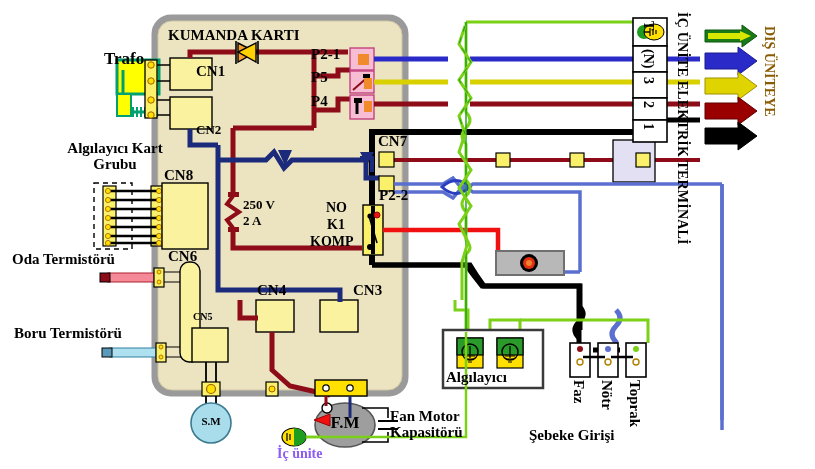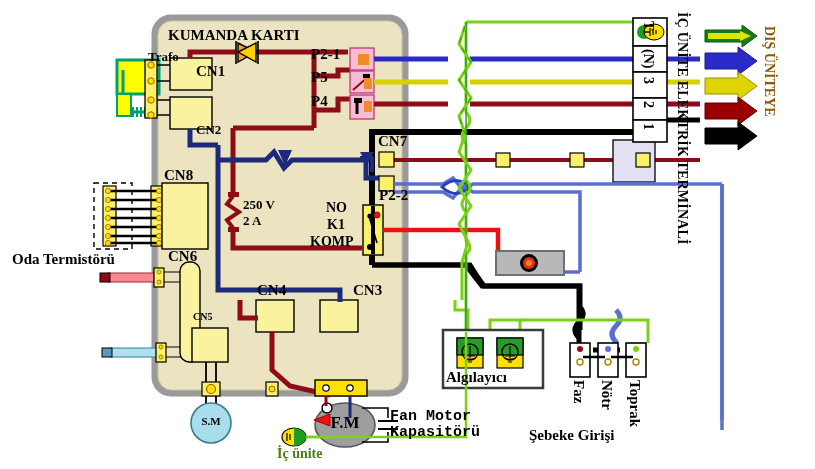--- a/index.html
+++ b/index.html
@@ -375,25 +375,28 @@
       <path d="M466,332 L466,437 L306,437" stroke="#7ad117" stroke-width="2.5" fill="none"></path>
     </g>
 
     <polygon points="314,420 330,414 330,426" fill="#f01010" stroke="#a00000" stroke-width="1"></polygon>
 
     <path d="M722,184 L722,430" fill="none" stroke="#5a6fd0" stroke-width="3.5"></path>
   </svg>
 
   <div class="lbl" style="left:168px;top:28px;font-size:15px;">KUMANDA KARTI</div>
 
-  <div class="lbl" style="left:104px;top:50px;font-size:13px;margin-left:44px;">Trafo</div>
-
+  <div class="lbl" style="left:104px;top:50px;font-size:17px;">Trafo</div>
+
+  <div class="lblc" style="left:55px;top:140px;width:120px;font-size:15px;">Algılayıcı
+Kart Grubu</div>
 
   <div class="lbl" style="left:12px;top:252px;font-size:15px;">Oda Termistörü</div>
 
+  <div class="lbl" style="left:14px;top:326px;font-size:15px;">Boru Termistörü</div>
 
 
   <div class="lbl" style="left:196px;top:64px;font-size:15px;">CN1</div>
   <div class="lbl" style="left:196px;top:103px;font-size:13px;margin-top:20px;">CN2</div>
   <div class="lbl" style="left:164px;top:168px;font-size:15px;">CN8</div>
   <div class="lbl" style="left:168px;top:249px;font-size:15px;">CN6</div>
   <div class="lbl" style="left:193px;top:312px;font-size:10px;">CN5</div>
   <div class="lbl" style="left:257px;top:283px;font-size:15px;">CN4</div>
   <div class="lbl" style="left:321px;top:283px;font-size:15px;margin-left:32px;">CN3</div>
   <div class="lbl" style="left:378px;top:134px;font-size:15px;">CN7</div>
@@ -405,22 +408,22 @@
 
   <div class="lbl" style="left:243px;top:198px;font-size:13px;">250 V</div>
   <div class="lbl" style="left:243px;top:214px;font-size:13px;">2 A</div>
 
   <div class="lbl" style="left:326px;top:201px;font-size:14px;">NO</div>
   <div class="lbl" style="left:327px;top:218px;font-size:14px;">K1</div>
   <div class="lbl" style="left:310px;top:235px;font-size:14px;">KOMP</div>
 
   <div class="lblc" style="left:196px;top:416px;width:30px;font-size:11px;">S.M</div>
   <div class="lblc" style="left:325px;top:414px;width:40px;font-size:17px;">F.M</div>
-  <div class="lbl" style="left:277px;top:447px;font-size:14px;color:#4d7c0f;">İç ünite</div>
-  <div class="lbl" style="left:390px;top:409px;font-size:15px;font-family:Liberation Mono, monospace;">Fan Motor
+  <div class="lbl" style="left:277px;top:447px;font-size:14px;color:#8b5cf6;">İç ünite</div>
+  <div class="lbl" style="left:390px;top:409px;font-size:15px;">Fan Motor
 Kapasitörü</div>
   <div class="lbl" style="left:446px;top:370px;font-size:15px;">Algılayıcı</div>
   <div class="lbl" style="left:529px;top:428px;font-size:15px;">Şebeke Girişi</div>
 
   <div class="lbl rot90" style="left:586px;top:380px;font-size:15px;">Faz</div>
   <div class="lbl rot90" style="left:614px;top:380px;font-size:15px;">Nötr</div>
   <div class="lbl rot90" style="left:642px;top:380px;font-size:15px;">Toprak</div>
 
   <div class="lbl rot90" style="left:689px;top:12px;font-size:14px;letter-spacing:0.2px;">İÇ ÜNİTE ELEKTRİK TERMİNALİ</div>
 

